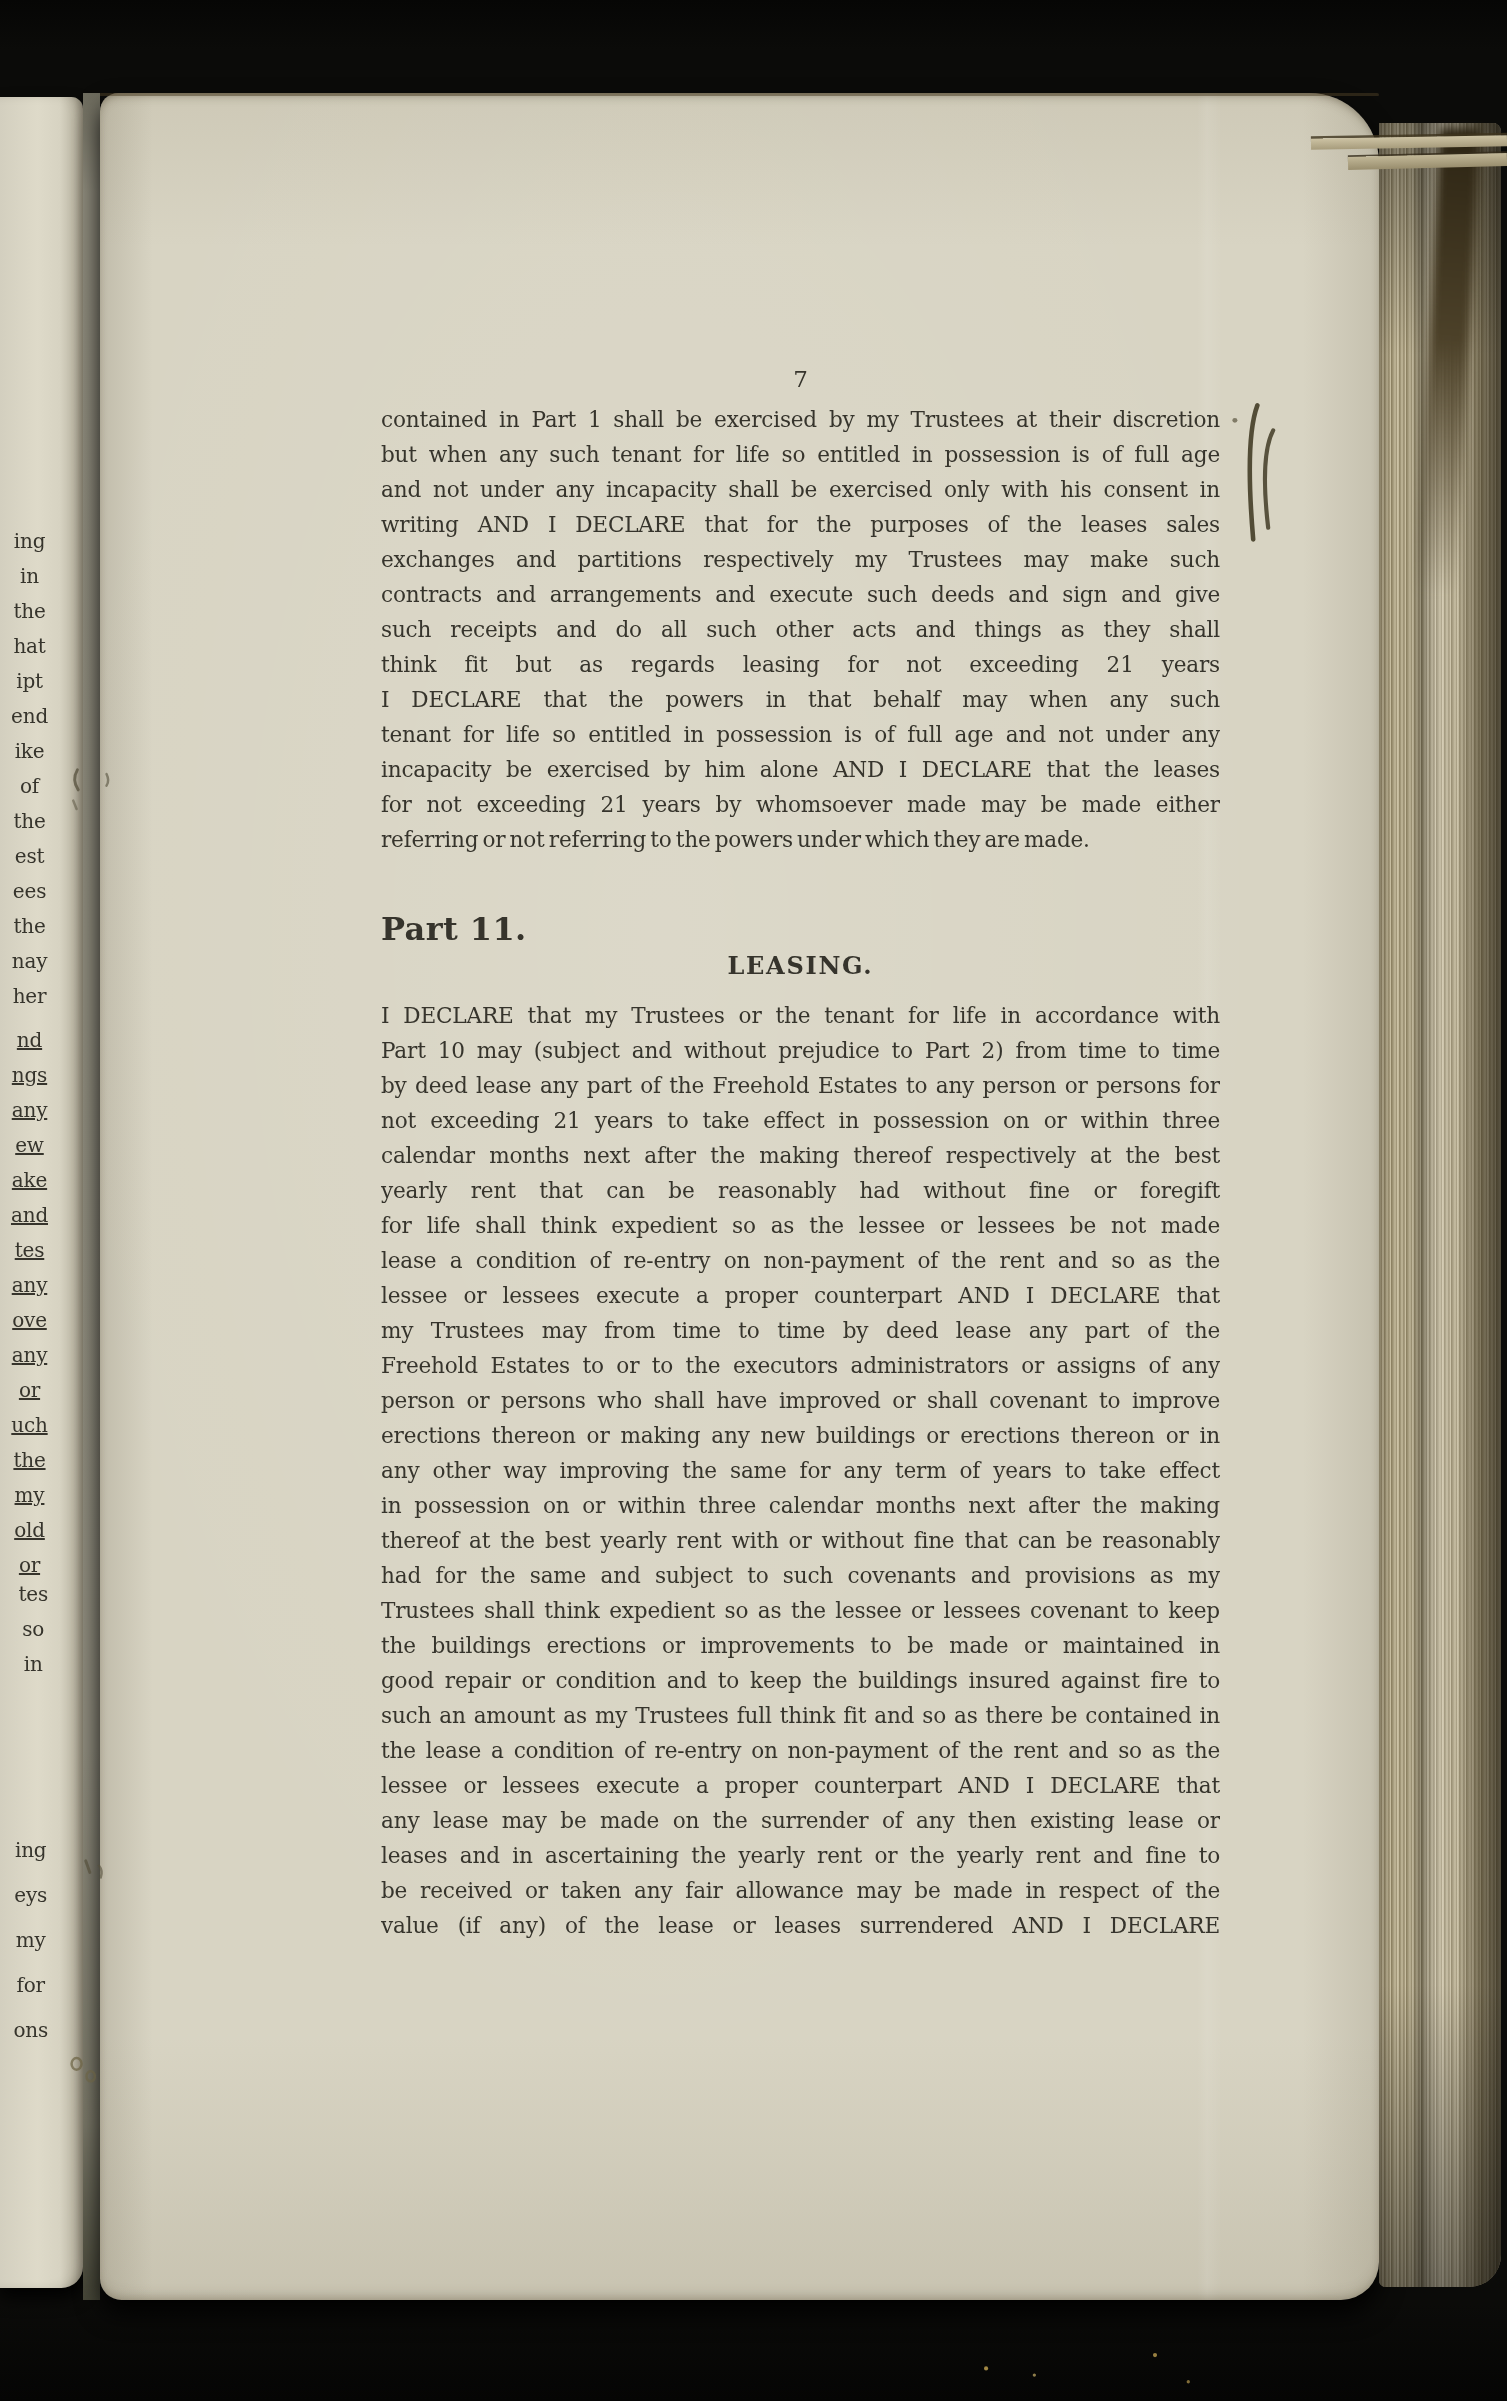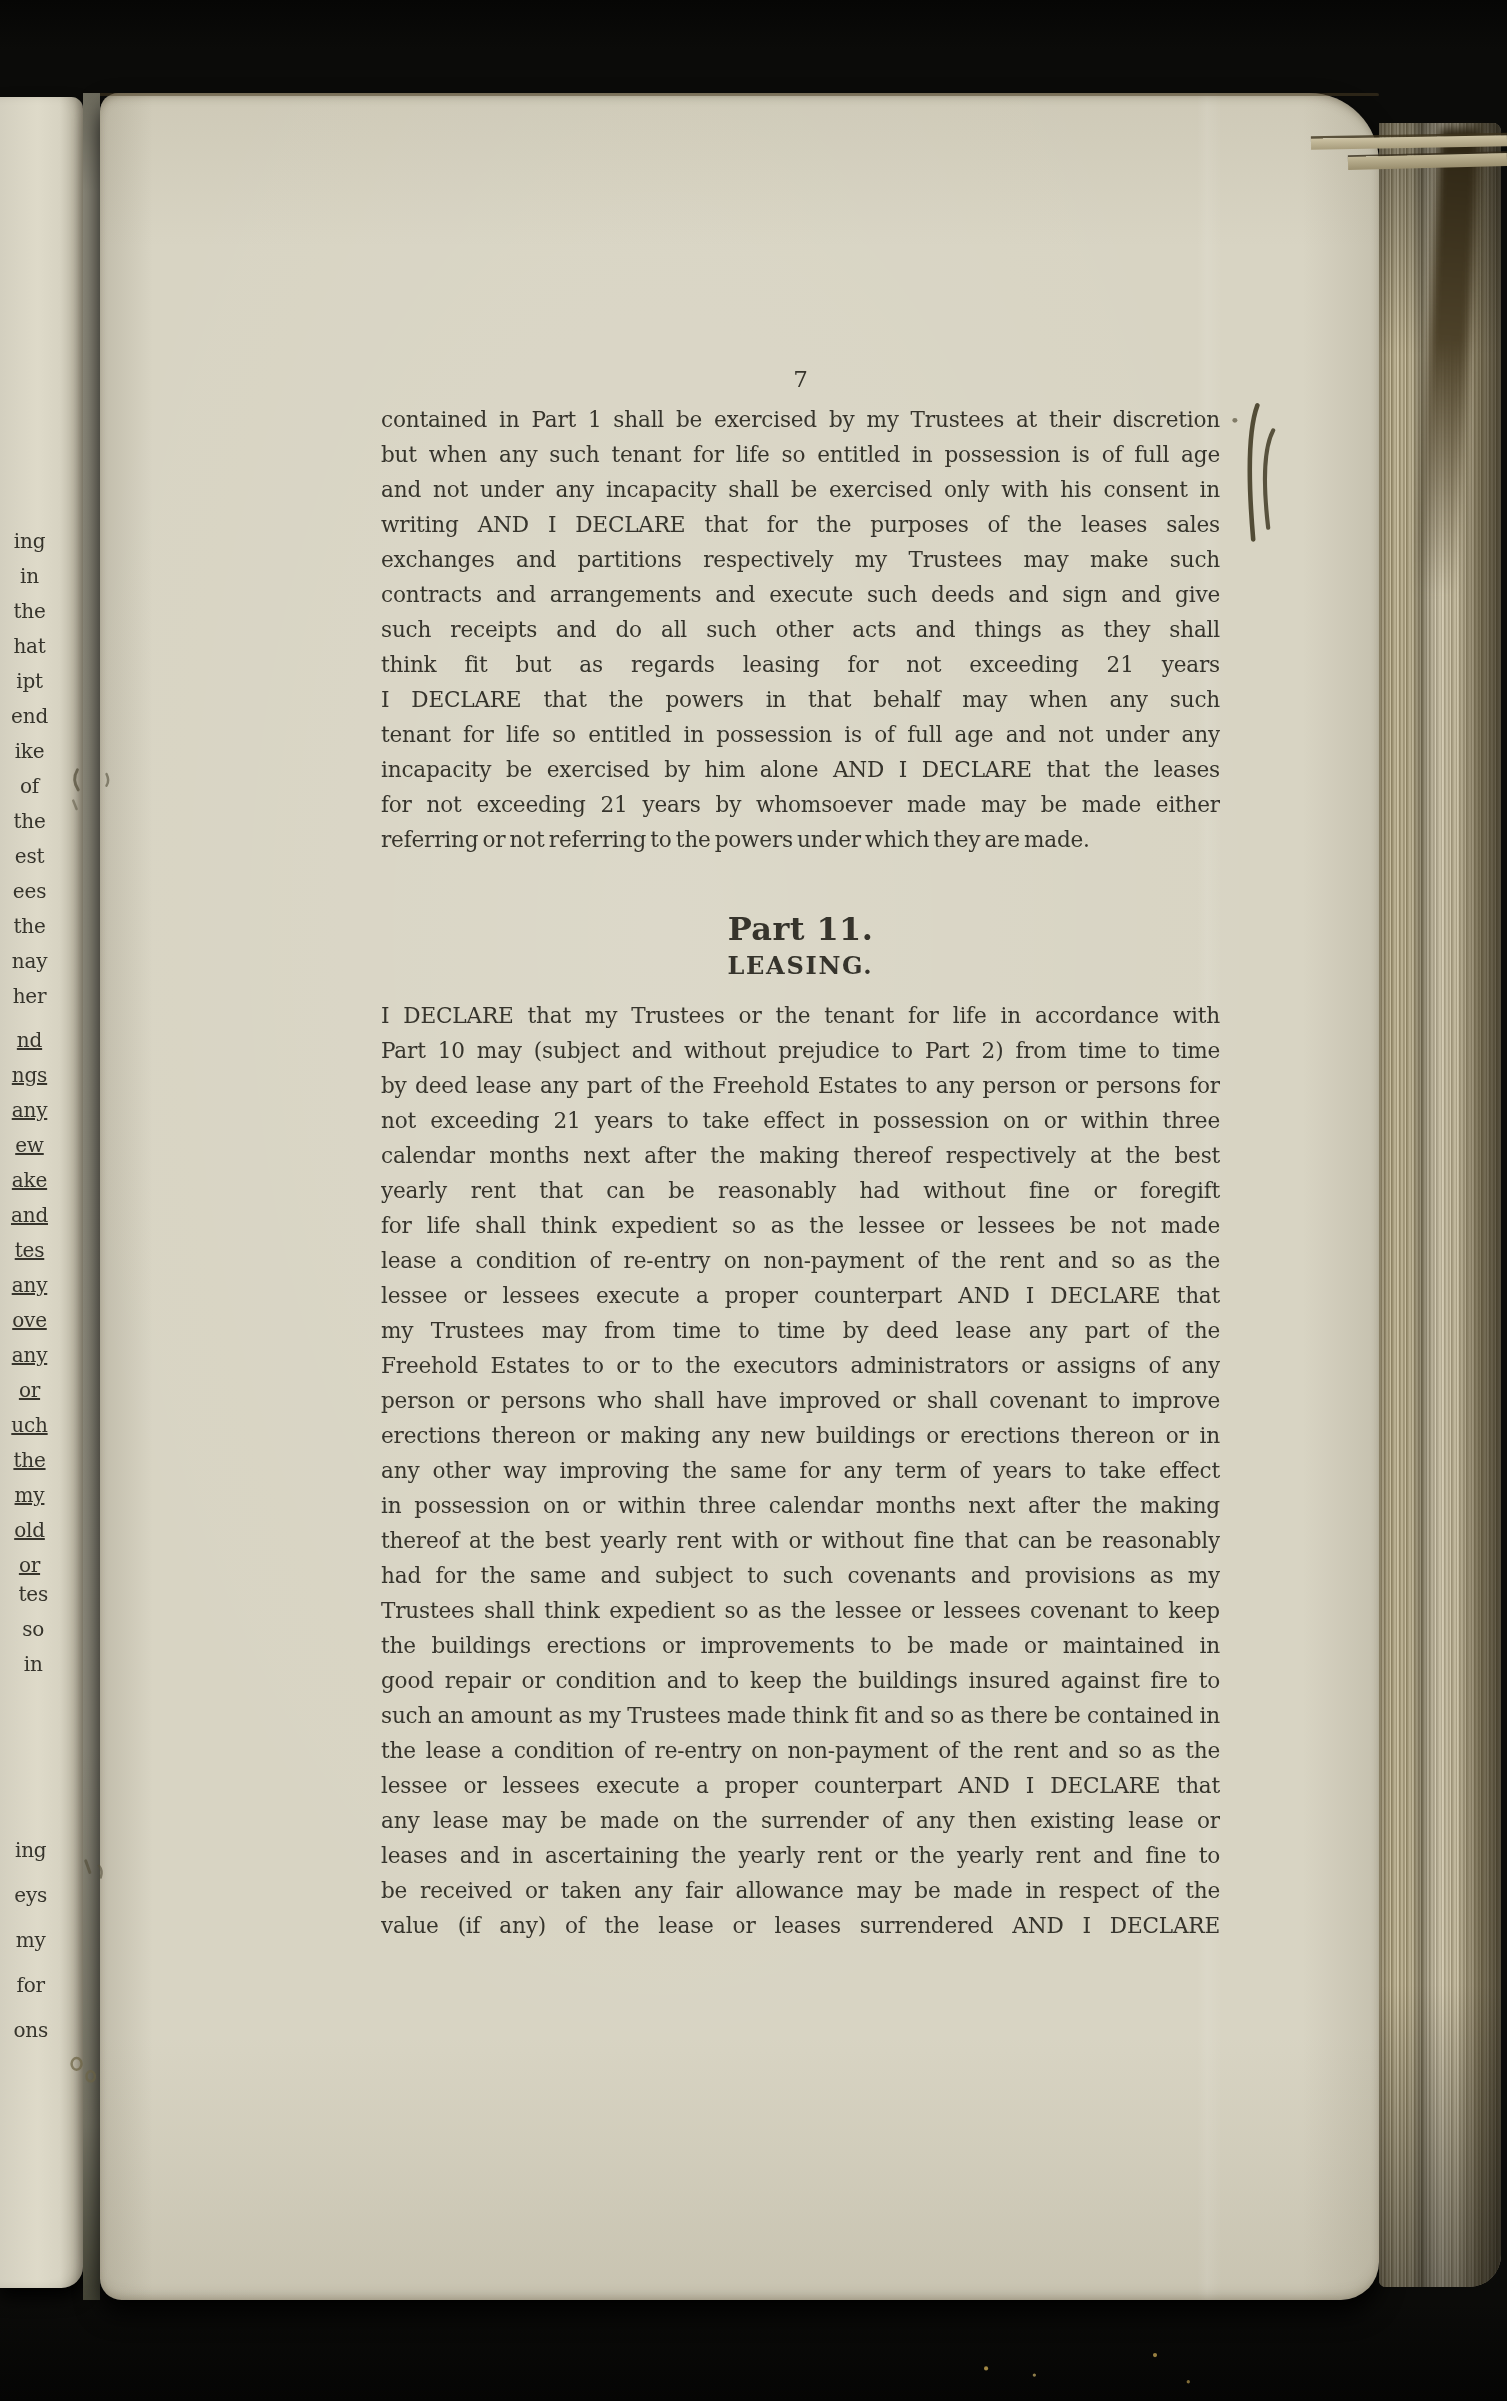--- a/index.html
+++ b/index.html
@@ -41,21 +41,21 @@
   .textblock{position:absolute;left:281px;top:0;width:839px;height:100%;color:#36342c;}
   .pgnum{position:absolute;top:271px;left:0;width:100%;text-align:center;
     font-size:23px;line-height:30px;}
   .para{position:absolute;left:0;width:100%;font-size:21.6px;line-height:35px;
     letter-spacing:-0.2px;word-spacing:-2.5px;}
   .para.p1{top:309px;}
   .para.p2{top:905px;}
   .line{width:100%;height:35px;overflow:hidden;text-align:justify;text-align-last:justify;}
   .para .line:last-child{text-align-last:left;}
   .para.p2 .line:last-child{text-align-last:justify;}
-  .h-part{position:absolute;top:817px;left:0;width:100%;text-align:center;
+  .h-part{position:absolute;top:817px;left:0;width:100%;text-align:left;
     font-size:32px;line-height:38px;font-weight:bold;letter-spacing:0.4px;}
   .h-sub{position:absolute;top:857px;left:0;width:100%;text-align:center;
     font-size:24px;line-height:32px;letter-spacing:1.7px;font-weight:bold;}
 
   
   .fore-edge{position:absolute;left:1379px;top:123px;width:122px;height:2164px;
     border-radius:0 8.3px 32px 6.7px;
     background:repeating-linear-gradient(90deg,
       #b9af91 0px,#b9af91 1.7px,#9b9072 1.7px,#a89d7f 3.3px,
       #cdc3a6 3.3px,#c0b698 5px,#8d8263 5px,#b0a688 7.5px);}
@@ -171,21 +171,21 @@
           <div class="line">Freehold Estates to or to the executors administrators or assigns of any</div>
           <div class="line">person or persons who shall have improved or shall covenant to improve</div>
           <div class="line">erections thereon or making any new buildings or erections thereon or in</div>
           <div class="line">any other way improving the same for any term of years to take effect</div>
           <div class="line">in possession on or within three calendar months next after the making</div>
           <div class="line">thereof at the best yearly rent with or without fine that can be reasonably</div>
           <div class="line">had for the same and subject to such covenants and provisions as my</div>
           <div class="line">Trustees shall think expedient so as the lessee or lessees covenant to keep</div>
           <div class="line">the buildings erections or improvements to be made or maintained in</div>
           <div class="line">good repair or condition and to keep the buildings insured against fire to</div>
-          <div class="line">such an amount as my Trustees made think fit and so as there be contained in</div>
+          <div class="line">such an amount as my Trustees full think fit and so as there be contained in</div>
           <div class="line">the lease a condition of re-entry on non-payment of the rent and so as the</div>
           <div class="line">lessee or lessees execute a proper counterpart AND I DECLARE that</div>
           <div class="line">any lease may be made on the surrender of any then existing lease or</div>
           <div class="line">leases and in ascertaining the yearly rent or the yearly rent and fine to</div>
           <div class="line">be received or taken any fair allowance may be made in respect of the</div>
           <div class="line">value (if any) of the lease or leases surrendered AND I DECLARE</div>
         </div>
     </div>
   </div>
 

